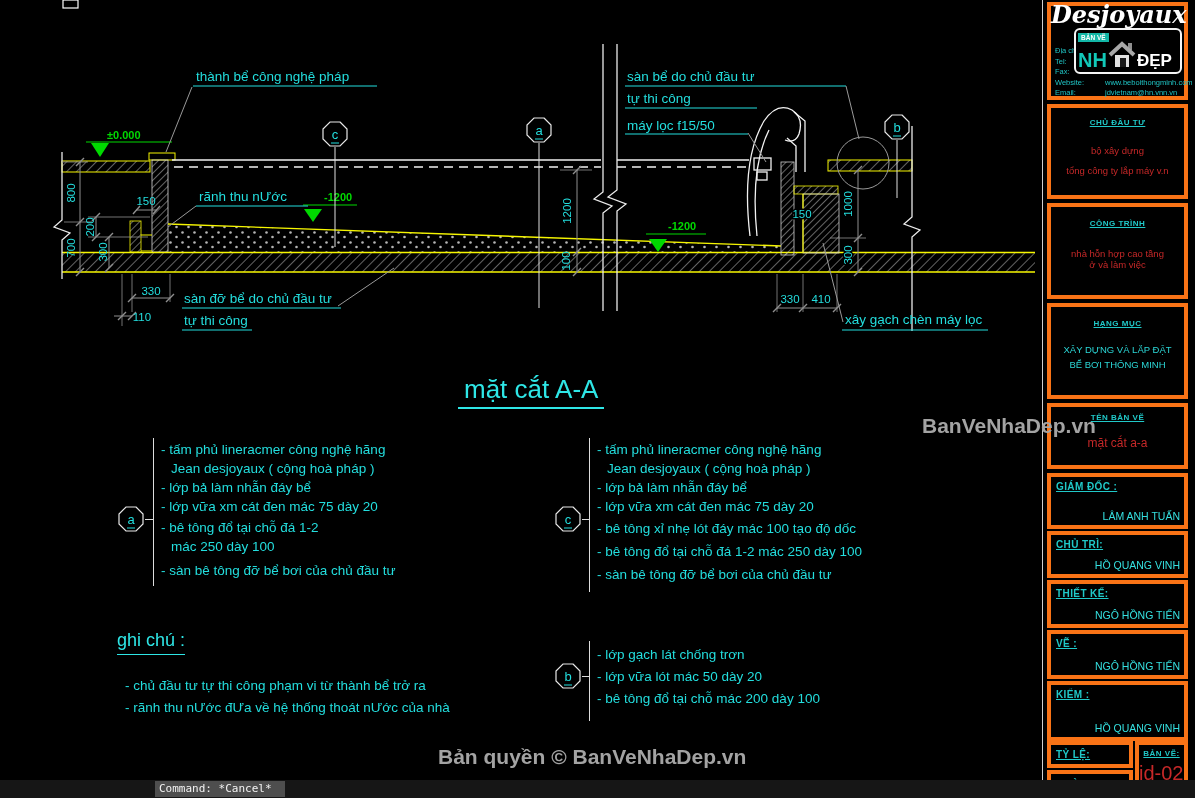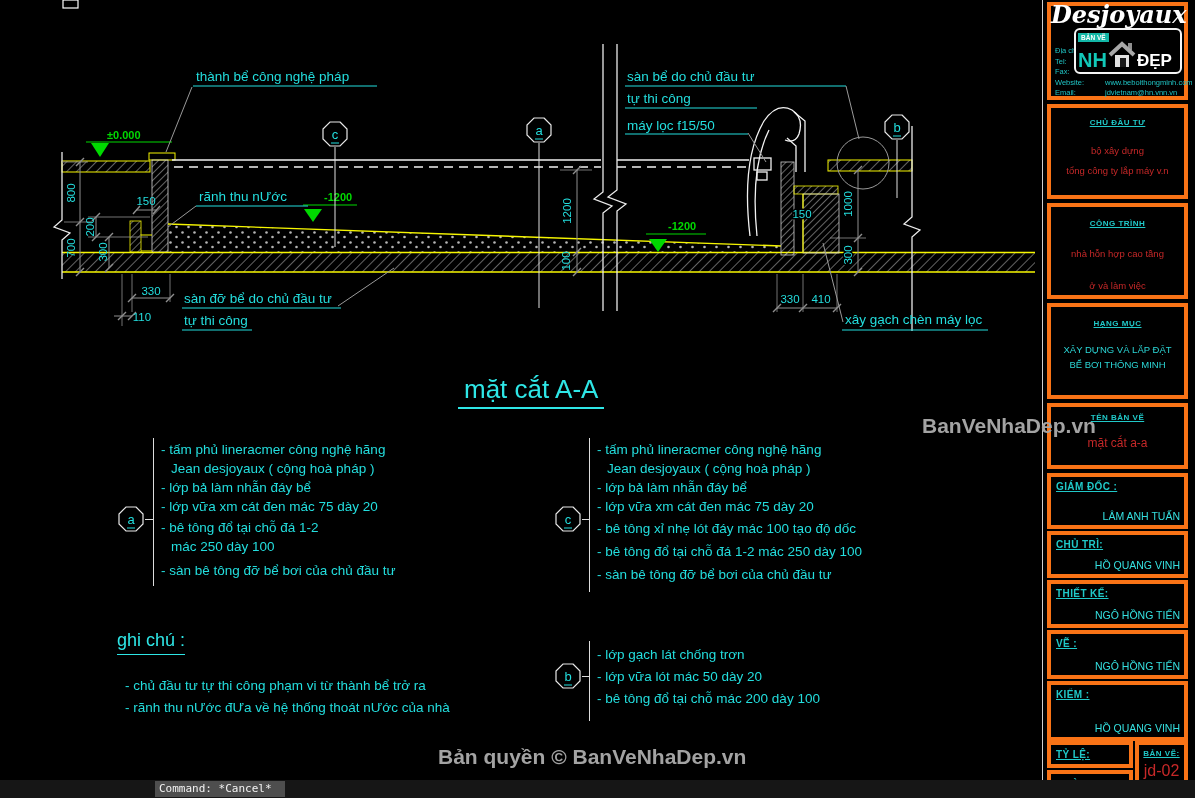--- a/index.html
+++ b/index.html
@@ -282,21 +282,21 @@
 
     <div class="tb-box" style="top:104px;height:95px">
       <div class="tb-head" style="padding-top:10px">CHỦ ĐẦU TƯ</div>
       <div class="tb-red" style="margin-top:18px">bộ xây dựng</div>
       <div class="tb-red" style="margin-top:9px">tổng công ty lắp máy v.n</div>
     </div>
 
     <div class="tb-box" style="top:203px;height:96px">
       <div class="tb-head" style="padding-top:12px">CÔNG TRÌNH</div>
       <div class="tb-red" style="margin-top:20px">nhà hỗn hợp cao tầng</div>
-      <div class="tb-red" style="margin-top:21px">ở và làm việc</div>
+      <div class="tb-red" style="margin-top:0">ở và làm việc</div>
     </div>
 
     <div class="tb-box" style="top:303px;height:96px">
       <div class="tb-head" style="padding-top:12px">HẠNG MỤC</div>
       <div class="tb-cyanline" style="margin-top:16px">XÂY DỰNG VÀ LẮP ĐẶT</div>
       <div class="tb-cyanline" style="margin-top:4px">BỂ BƠI THÔNG MINH</div>
     </div>
 
     <div class="tb-box" style="top:403px;height:66px">
       <div class="tb-head">TÊN BẢN VẼ</div>
@@ -330,21 +330,21 @@
 
     <div class="tb-box" style="top:741px;height:27px;width:86px">
       <div class="tb-head-left">TỶ LỆ:</div>
     </div>
     <div class="tb-box" style="top:770px;height:26px;width:86px">
       <span class="tb-head-left" style="display:inline-block">NGÀY:</span>
       <span style="color:#c62828;font-size:8.5px;margin-left:10px">date</span>
     </div>
     <div class="tb-box" style="top:741px;height:55px;left:92px;width:53px">
       <div class="tb-head" style="padding-top:4px">BẢN VẼ:</div>
-      <div style="color:#c62828;font-size:16px;text-align:center;margin-top:4px">jd-02</div>
+      <div style="color:#c62828;font-size:20px;margin-top:4px">jd-02</div>
     </div>
   </div>
 
   <div id="cmdbar">
     <div id="cmdbox">Command: *Cancel*</div>
   </div>
 
 </div>
 
 </body></html>

